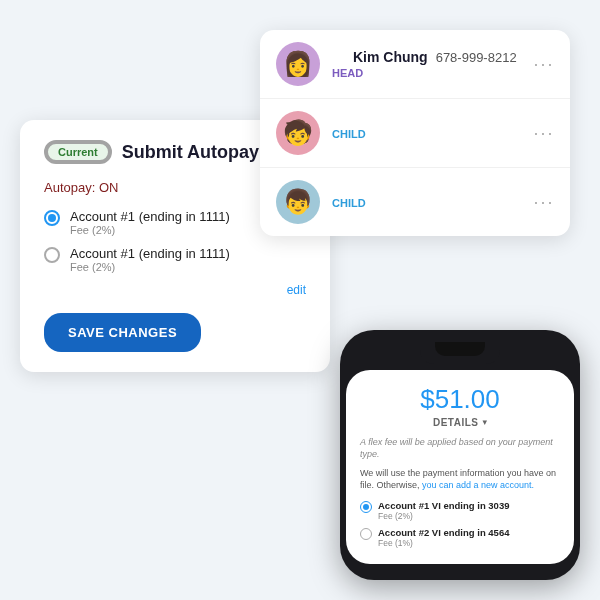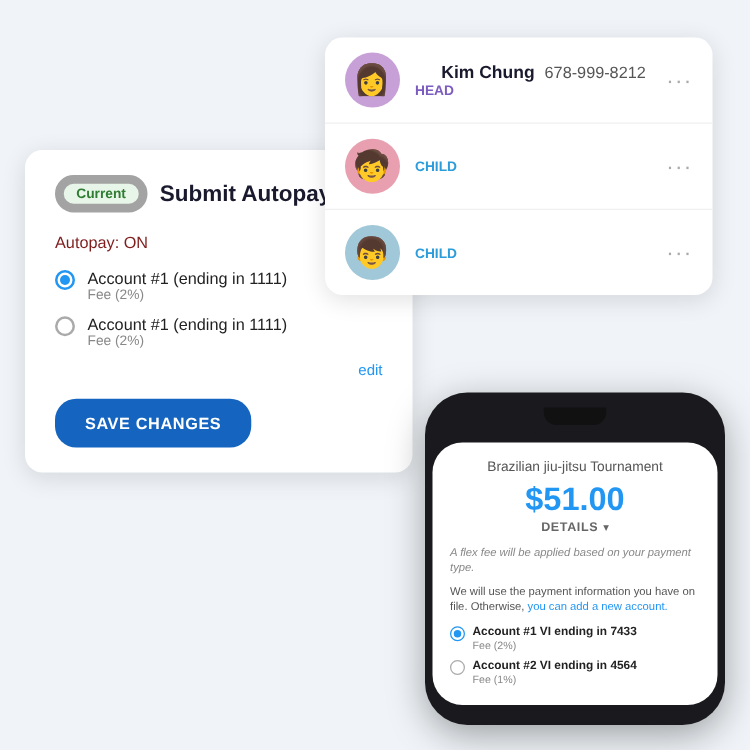--- a/index.html
+++ b/index.html
@@ -88,21 +88,21 @@
       z-index: 2;
     }
     .autopay-header {
       display: flex;
       align-items: center;
       margin-bottom: 16px;
     }
     .current-badge {
       background: #e8f5e9;
       color: #2e7d32;
-      border: 7px solid #a3a3a3;
+      border: 4px solid #a3a3a3;
       border-radius: 20px;
       padding: 2px 10px;
       font-size: 11px;
       font-weight: 600;
       margin-right: 10px;
     }
     .autopay-title {
       font-size: 18px;
       font-weight: 700;
       color: #1a1a2e;
@@ -214,21 +214,21 @@
       overflow: hidden;
     }
     .payment-event {
       font-size: 11px;
       color: #555;
       text-align: center;
       margin-bottom: 4px;
     }
     .payment-amount {
       font-size: 26px;
-      font-weight: 700;
+      font-weight: 400;
       color: #2196f3;
       text-align: center;
       margin-bottom: 2px;
     }
     .payment-details-link {
       display: flex;
       justify-content: center;
       align-items: center;
       gap: 4px;
       margin-bottom: 8px;
@@ -352,36 +352,35 @@
     <span class="edit-link">edit</span>
   </div>
 
   <button class="save-btn">SAVE CHANGES</button>
 </div>
 
 <div class="phone-wrapper">
   <div class="phone-shell">
     <div class="phone-notch-bar"></div>
     <div class="phone-screen">
-      <div class="payment-event">Brazilian jiu-jitsu Tournament</div>
       <div class="payment-amount">$51.00</div>
       <div class="payment-details-link">
         <span class="details-text">DETAILS</span>
         <span style="font-size:9px; color:#666;">▾</span>
       </div>
       <div class="payment-note">A flex fee will be applied based on your payment type.</div>
       <div class="payment-info-text">
         We will use the payment information you have on file. Otherwise, <span style="color:#2196f3;">you can add a new account.</span>
       </div>
 
       <div class="pay-account-row">
         <div class="pay-radio selected"></div>
         <div>
           <div class="pay-account-name">
-            <span>Account #1</span>&nbsp;<span>VI ending in 7433</span>
+            <span>Account #1</span>&nbsp;<span>VI ending in 3039</span>
           </div>
           <div class="pay-account-fee">Fee (2%)</div>
         </div>
       </div>
 
       <div class="pay-account-row">
         <div class="pay-radio"></div>
         <div>
           <div class="pay-account-name">
             <span>Account #2</span>&nbsp;<span>VI ending in 4564</span>

